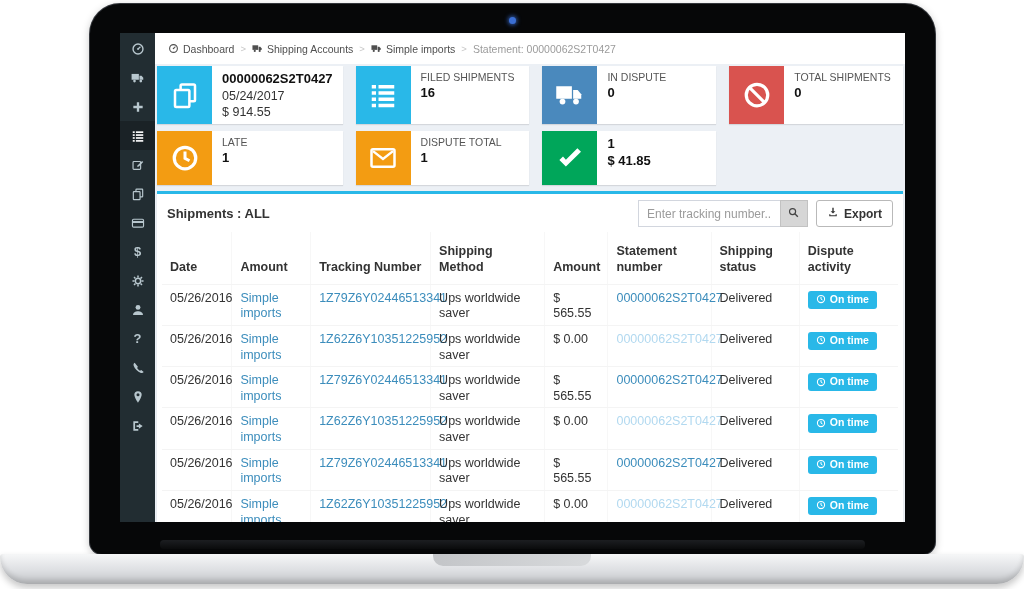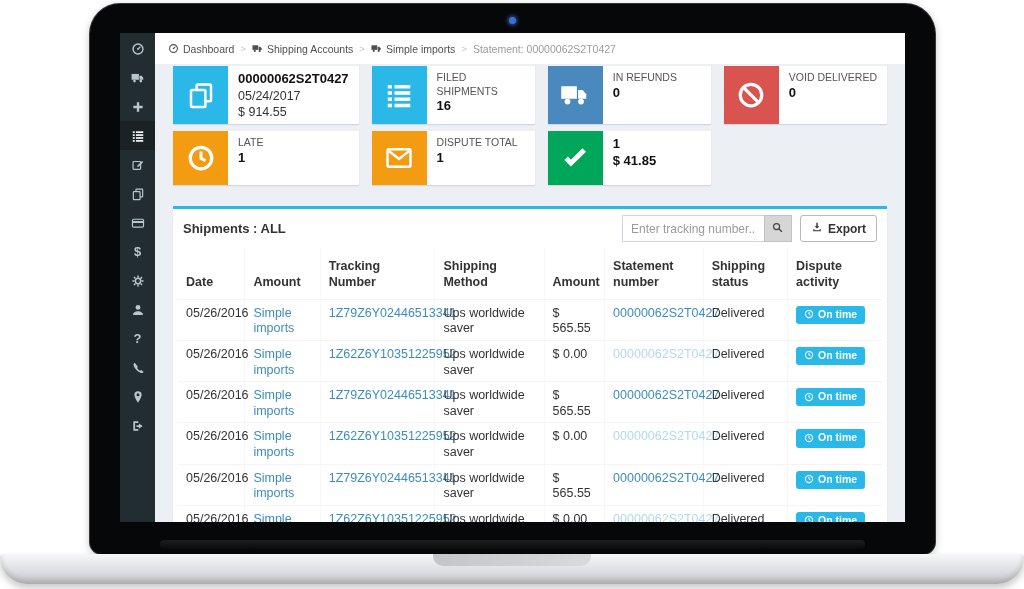--- a/index.html
+++ b/index.html
@@ -39,33 +39,33 @@
   .topbar { height:31px; flex-shrink:0; background:#fff; display:flex; align-items:center;
     justify-content:space-between; padding:0 12px 0 13px; }
   .title { font-size:18px; font-weight:bold; color:#444; }
   .subtitle { font-size:11px; color:#aaa; margin-left:7px; }
   .breadcrumb { display:flex; align-items:center; gap:6px; font-size:10.5px; color:#4f4f4f; }
   .crumb { display:flex; align-items:center; gap:4px; cursor:pointer; white-space:nowrap; }
   .crumb svg { width:11px; height:11px; color:#4f4f4f; }
   .crumb.last { color:#9b9b9b; cursor:default; }
   .sep { color:#c6c6c6; font-size:9.5px; }
 
-  .content { flex:1; padding:2px 18px 0; overflow:hidden; }
+  .content { flex:1; padding:2px 2px 0; overflow:hidden; }
 
   
   .cards { display:grid; grid-template-columns:repeat(4,1fr); gap:7px 13px; }
   .card { background:#fff; display:flex; min-height:54px; box-shadow:0 1px 1px rgba(0,0,0,.1); cursor:pointer; }
   .card-icon { width:55px; flex-shrink:0; display:flex; align-items:center; justify-content:center; color:#fff; }
   .card-icon svg { width:30px; height:30px; display:block; }
   .card-body { padding:5px 10px 4px; font-size:12.5px; color:#333; line-height:1.3; }
   .card-line.label { font-size:10.5px; color:#555; }
   .card-line.bold { font-weight:bold; color:#111; font-size:13px; }
 
   
-  .panel { margin-top:21px; background:#fff; border-top:3px solid #29b8e8;
+  .panel { margin-top:6px; background:#fff; border-top:3px solid #29b8e8;
     box-shadow:0 1px 1px rgba(0,0,0,.1); }
   .panel-heading { display:flex; align-items:center; justify-content:space-between; padding:6px 10px 5px; }
   .panel-title { font-weight:bold; font-size:13px; color:#333; }
   .panel-tools { display:flex; align-items:center; gap:8px; }
   .search-group { display:flex; }
   .search-input { width:142px; height:27px; border:1px solid #d2d6de; border-right:none;
     padding:0 8px; font-size:12px; color:#555; font-family:inherit; outline:none; }
   .search-input::placeholder { color:#9b9b9b; }
   .search-btn { width:28px; height:27px; border:1px solid #c2c2c2; background:#d6d6d6;
     display:flex; align-items:center; justify-content:center; color:#444; cursor:pointer; }
@@ -309,35 +309,35 @@
                   <span style="width: 30px; height: 30px; display: flex;">
                     <svg viewBox="0 0 24 24" xmlns="http://www.w3.org/2000/svg" width="100%" height="100%">
                       <rect x="1" y="5" width="12.5" height="10" fill="currentColor"></rect>
                       <path d="M14.5 8h3.6L21 11.4V15h-6.5z" fill="currentColor"></path>
                       <circle cx="6" cy="17.2" r="2.3" fill="currentColor"></circle>
                       <circle cx="16.8" cy="17.2" r="2.3" fill="currentColor"></circle>
                     </svg>
                   </span>
                 </div>
                 <div class="card-body">
-                  <div class="card-line label">IN REFUNDS</div>
+                  <div class="card-line label">IN DISPUTE</div>
                   <div class="card-line bold">0</div>
                 </div>
               </div>
               <div class="card">
                 <div class="card-icon" style="background: rgb(217, 83, 79); --bg: #d9534f;">
                   <span style="width: 30px; height: 30px; display: flex;">
                     <svg viewBox="0 0 24 24" xmlns="http://www.w3.org/2000/svg" width="100%" height="100%">
                       <circle cx="12" cy="12" r="8.6" fill="none" stroke="currentColor" stroke-width="2.6"></circle>
                       <line x1="5.9" y1="5.9" x2="18.1" y2="18.1" stroke="currentColor" stroke-width="2.6"></line>
                     </svg>
                   </span>
                 </div>
                 <div class="card-body">
-                  <div class="card-line label">VOID DELIVERED</div>
+                  <div class="card-line label">TOTAL SHIPMENTS</div>
                   <div class="card-line bold">0</div>
                 </div>
               </div>
               <div class="card">
                 <div class="card-icon" style="background: rgb(243, 156, 18); --bg: #f39c12;">
                   <span style="width: 30px; height: 30px; display: flex;">
                     <svg viewBox="0 0 24 24" xmlns="http://www.w3.org/2000/svg" width="100%" height="100%">
                       <circle cx="12" cy="12" r="8.6" fill="none" stroke="currentColor" stroke-width="2.6"></circle>
                       <path d="M12 6.8v5.4l3.6 2" fill="none" stroke="currentColor" stroke-width="2.4"></path>
                     </svg>

